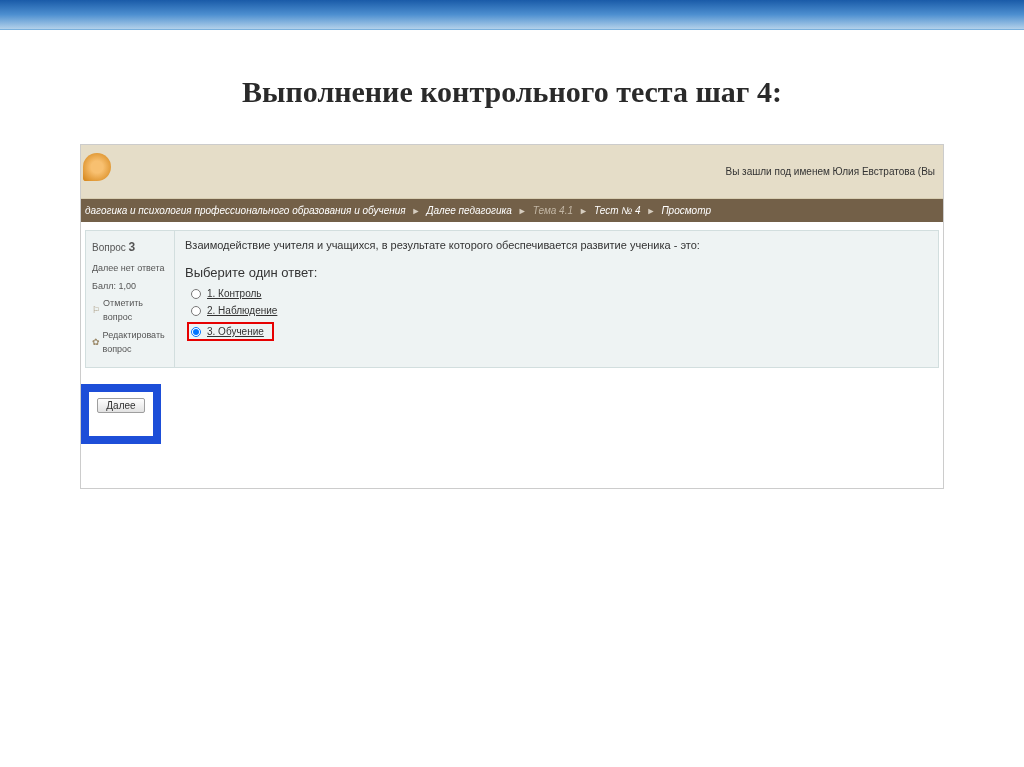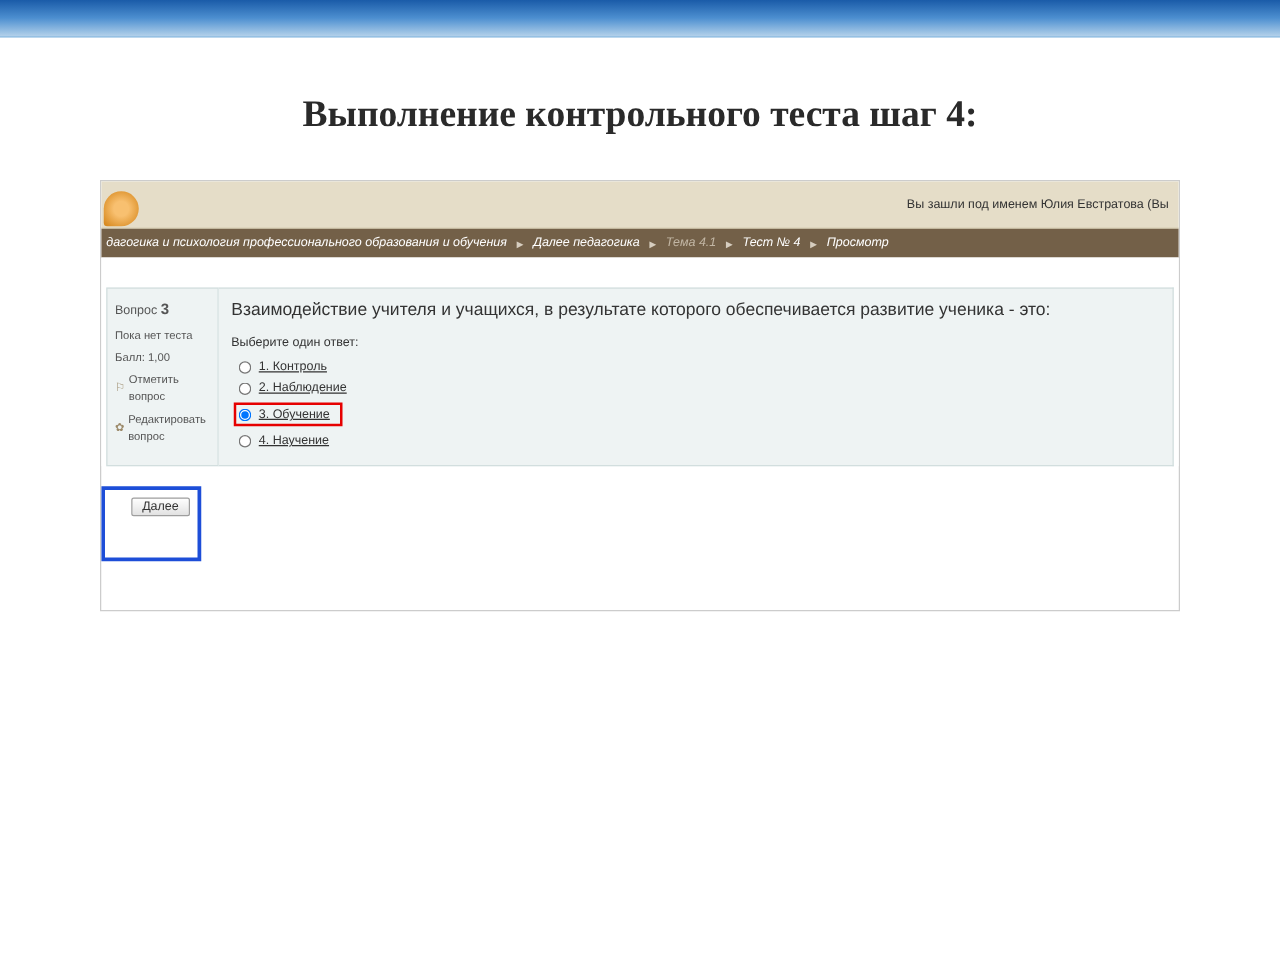--- a/index.html
+++ b/index.html
@@ -32,21 +32,21 @@
     .screenshot-container {
       margin: 0 80px;
       border: 1px solid #ccc;
       background: #fff;
       height: 345px;
       overflow: hidden;
       position: relative;
     }
     .inner-header {
       background: #e5ddc8;
-      height: 38px;
+      height: 54px;
       display: flex;
       align-items: center;
       justify-content: flex-end;
       padding: 0 8px;
       font-size: 10px;
       color: #333;
       border-bottom: 1px solid #d8ceb2;
     }
     .inner-header .logo-stub {
       width: 28px;
@@ -76,21 +76,21 @@
     }
     .breadcrumb-bar .bc-item {
       color: #fff;
     }
     .breadcrumb-bar .bc-muted {
       color: #c2b6a4;
     }
     .question-wrap {
       display: flex;
       gap: 0;
-      padding: 24px 4px 0 4px;
+      padding: 8px 4px 0 4px;
       background: #fff;
     }
     .q-sidebar {
       width: 90px;
       background: #eef3f3;
       border: 1px solid #d2dede;
       padding: 7px 6px;
       font-size: 9px;
       color: #555;
       line-height: 1.6;
@@ -117,25 +117,25 @@
       flex: 1;
       background: #eef3f3;
       border: 1px solid #d2dede;
       border-left: none;
       padding: 8px 10px;
       font-size: 10px;
       color: #333;
     }
     .q-text {
       margin-bottom: 14px;
-      font-size: 14px;
+      font-size: 11px;
     }
     .q-instr {
       margin-bottom: 8px;
-      font-size: 10px;
+      font-size: 13px;
     }
     .answers {
       padding-left: 6px;
     }
     .answer-row {
       display: flex;
       align-items: center;
       gap: 6px;
       margin-bottom: 6px;
       font-size: 10px;
@@ -148,26 +148,26 @@
     .highlight-selected {
       border: 2px solid #e60000;
       display: inline-flex;
       padding: 2px 8px 2px 2px;
       margin-left: -4px;
     }
     .next-region {
       padding: 16px 0 0 0;
     }
     .next-highlight {
-      border: 3px solid #1d4ed8;
+      border: 8px solid #1d4ed8;
       width: 80px;
       height: 60px;
       display: flex;
       align-items: flex-start;
-      justify-content: flex-end;
+      justify-content: center;
       padding: 6px;
       margin-left: 0;
     }
     .next-btn {
       font-size: 10px;
       padding: 1px 8px;
       background: linear-gradient(to bottom, #fefefe, #e2e2e2);
       border: 1px solid #9e9e9e;
       border-radius: 2px;
       cursor: pointer;
@@ -199,21 +199,21 @@
     <span class="sep">►</span>
     <span class="bc-item">Просмотр</span>
   </div>
 
   <div class="question-wrap">
     <div class="q-sidebar">
       <div class="qnum">
         <span>Вопрос</span>
         <span class="num">3</span>
       </div>
-      <div class="meta-row">Пока нет теста</div>
+      <div class="meta-row">Далее нет ответа</div>
       <div class="meta-row">Балл: 1,00</div>
       <div class="meta-row">
         <span class="icon">⚐</span>
         <span>Отметить вопрос</span>
       </div>
       <div class="meta-row">
         <span class="icon">✿</span>
         <span>Редактировать вопрос</span>
       </div>
     </div>
@@ -229,24 +229,20 @@
         <div class="answer-row">
           <input type="radio" name="q3" style="">
           <span>2. Наблюдение</span>
         </div>
         <div class="highlight-selected">
           <div class="answer-row" style="margin-bottom:0">
             <input type="radio" name="q3" checked="" style="">
             <span>3. Обучение</span>
           </div>
         </div>
-        <div class="answer-row" style="margin-top:6px">
-          <input type="radio" name="q3" style="">
-          <span>4. Научение</span>
-        </div>
       </div>
     </div>
   </div>
 
   <div class="next-region">
     <div class="next-highlight">
       <button class="next-btn">Далее</button>
     </div>
   </div>
 

